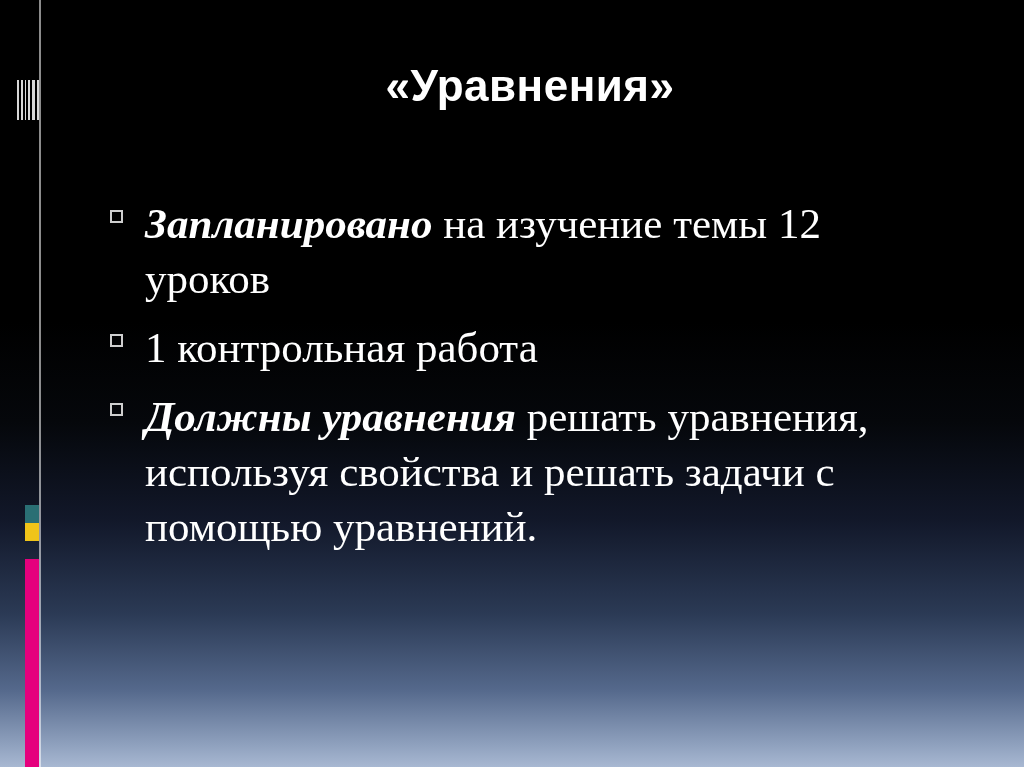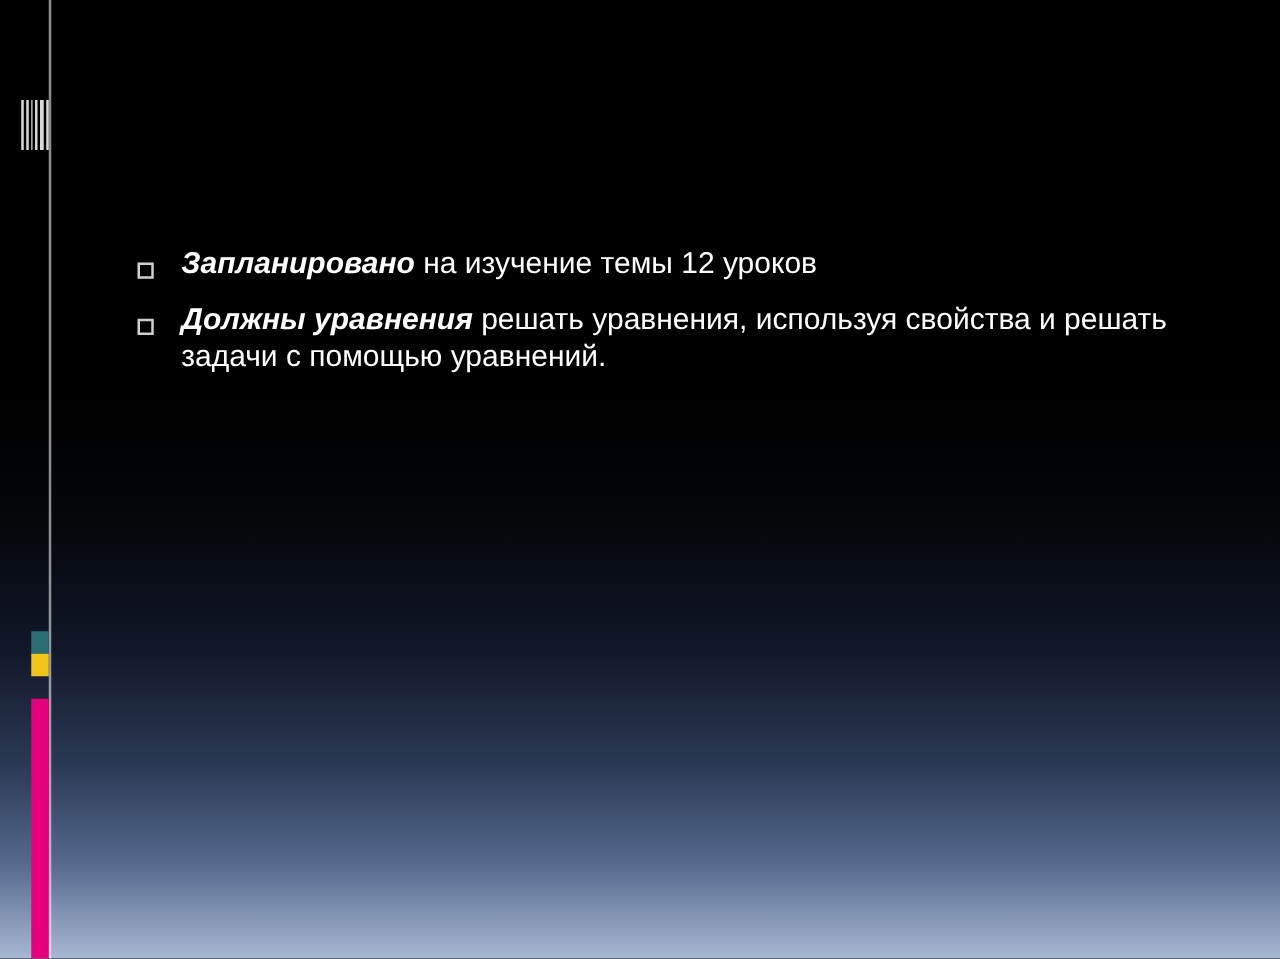--- a/index.html
+++ b/index.html
@@ -113,24 +113,24 @@
     width: 13px;
     height: 13px;
     margin-top: 14px;
     margin-right: 22px;
     border: 2px solid #cfcfcf;
     background: transparent;
     box-sizing: border-box;
   }
   .bullet-text {
     flex: 1 1 auto;
-    font-size: 24px;
+    font-size: 43px;
     line-height: 1.28;
     color: #ffffff;
-    font-family: Liberation Sans, sans-serif;
+    font-family: Liberation Serif, serif;
   }
   .bullet-text b {
     font-weight: bold;
     font-style: italic;
   }
 </style>
 </head>
 <body>
 
 <div class="slide">
@@ -145,30 +145,35 @@
         <i></i>
         <i></i>
     </div>
     <div class="rail-swatches">
       <span style="background:#2a6f74"></span>
       <span style="background:#f0c419"></span>
     </div>
     <div class="rail-pinkbar" style="background:#e5007d"></div>
   </div>
 
+  <div class="title">«Уравнения»</div>
 
   <div class="content">
 
     <div class="bullet-row">
       <span class="bullet-marker"></span>
       <div class="bullet-text"><b>Запланировано</b><span> на изучение темы  12 уроков</span></div>
     </div>
 
 
 
+    <div class="bullet-row">
+      <span class="bullet-marker"></span>
+      <div class="bullet-text"><span>1 контрольная работа</span></div>
+    </div>
 
     <div class="bullet-row">
       <span class="bullet-marker"></span>
       <div class="bullet-text"><b>Должны уравнения</b><span> решать уравнения, используя свойства и решать задачи с помощью уравнений.</span></div>
     </div>
 
   </div>
 </div>
 
 </body></html>

